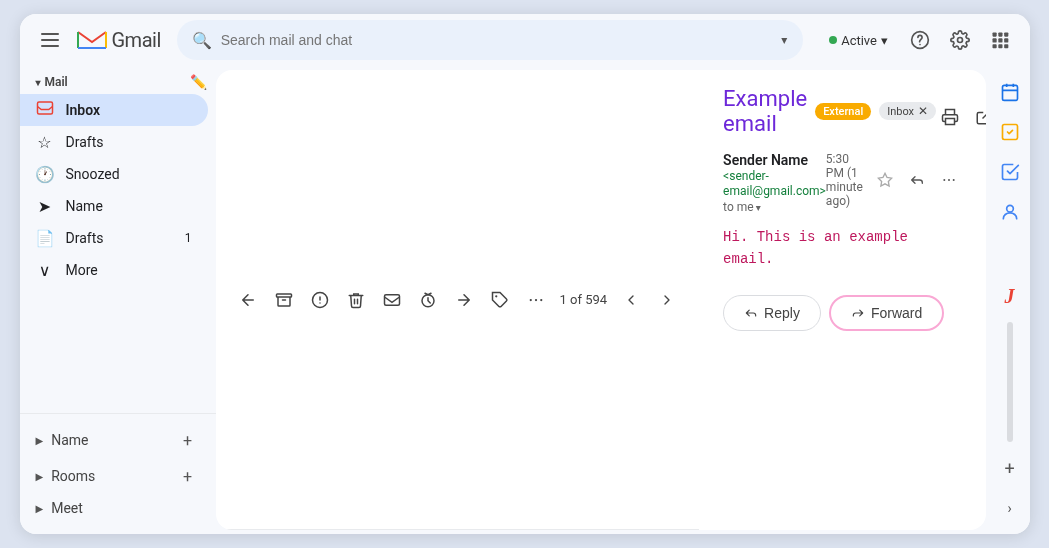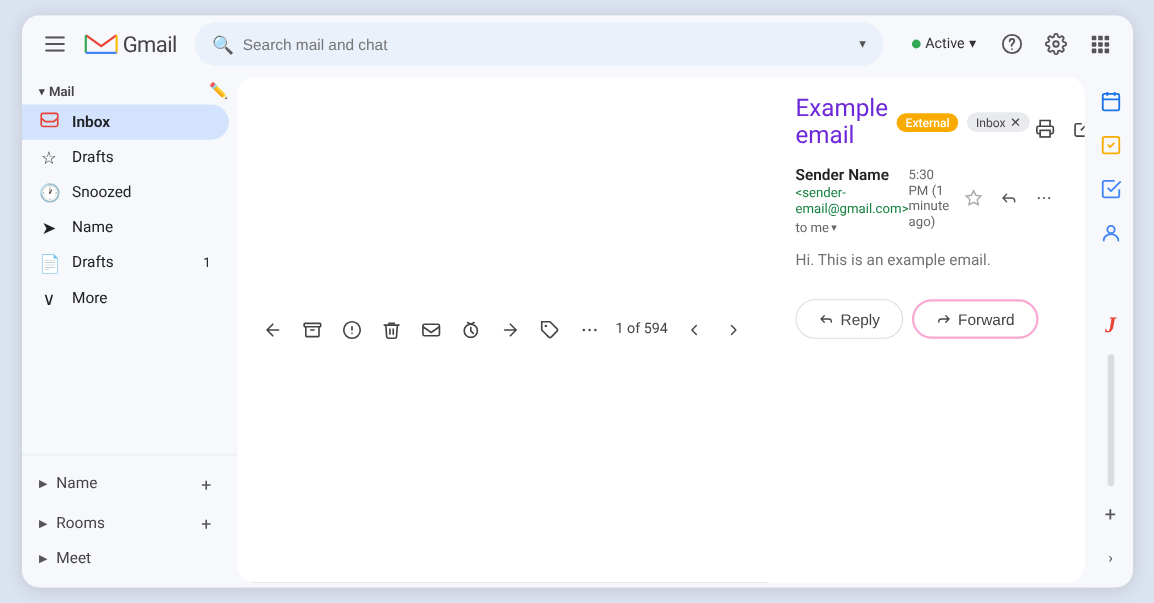--- a/index.html
+++ b/index.html
@@ -293,23 +293,24 @@
       border-radius: 50%;
       display: flex;
       align-items: center;
       justify-content: center;
       cursor: pointer;
       color: #555;
       font-size: 14px;
     }
     .email-body {
       font-size: 14px;
-      color: #737373;
+      color: #be185d;
       line-height: 1.6;
       margin: 12px 0 24px 0;
+      font-family: Liberation Mono, monospace;
     }
     .email-actions {
       display: flex;
       gap: 8px;
       margin-top: 8px;
     }
     .action-btn {
       display: flex;
       align-items: center;
       gap: 6px;

